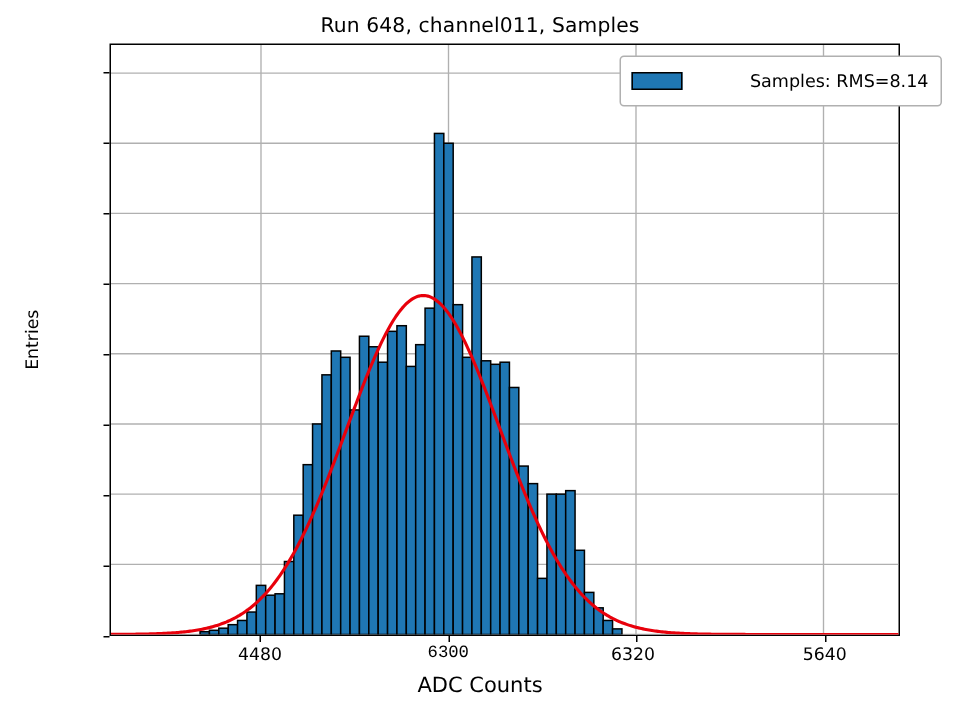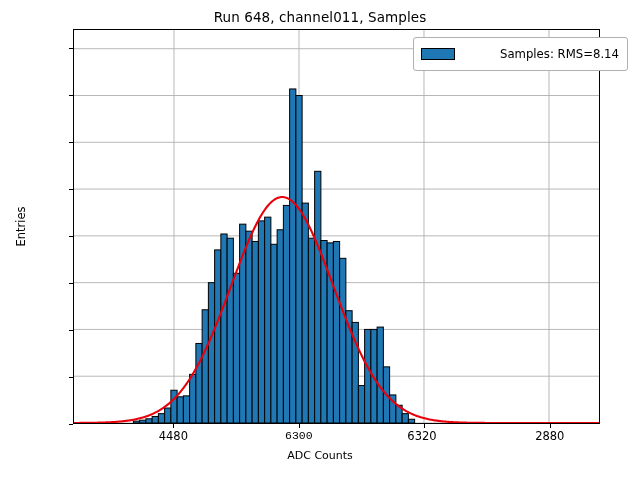--- a/index.html
+++ b/index.html
@@ -9,21 +9,21 @@
   #chart-title{position:absolute;left:0;top:9px;width:640px;text-align:center;
       font-size:13.5px;color:#000;letter-spacing:.1px;}
   #plot-area{position:absolute;left:73px;top:29px;width:527px;height:395px;
       border:1.1px solid #000;box-sizing:border-box;background:#fff;}
   #svg-canvas{position:absolute;left:0;top:0;width:100%;height:100%;display:block;}
   .ytick-mark{position:absolute;left:69px;width:4px;height:1px;background:#000;}
   .xtick-label{position:absolute;top:429px;transform:translateX(-50%);
       font-size:11.5px;color:#000;white-space:nowrap;}
   .xtick-mark{position:absolute;top:424px;width:1px;height:4px;background:#000;}
   #xlabel{position:absolute;left:0;top:449px;width:640px;text-align:center;
-      font-size:11px;color:#000;}
+      font-size:14px;color:#000;}
   #ylabel{position:absolute;left:0;top:0;width:395px;height:18px;
       transform-origin:0 0;transform:rotate(-90deg) translate(-424px,14px);
       text-align:center;font-size:11.5px;color:#000;}
   #legend{position:absolute;right:12px;top:37px;background:#fff;
       border:0.9px solid #b0b0b0;border-radius:3px;padding:5px 8px 6px 7px;
       box-shadow:0 0 0 0 transparent;}
   .legend-row{display:flex;align-items:center;height:21px;}
   .legend-swatch-patch{width:34px;height:12px;background:#1f77b4;
       border:1px solid #000;box-sizing:border-box;margin-right:9px;}
   .legend-swatch-line{width:34px;height:0;border-top:1.9px solid #e8000b;
@@ -117,21 +117,21 @@
       <div class="ytick-mark" style="top: 188.881px;"></div>
       <div class="ytick-mark" style="top: 141.857px;"></div>
       <div class="ytick-mark" style="top: 94.8333px;"></div>
       <div class="ytick-mark" style="top: 47.8095px;"></div>
       <div class="xtick-label" style="left: 173.381px;">4480</div>
       <div class="xtick-mark" style="left: 173.381px;"></div>
       <div class="xtick-label" style="left: 298.857px; font-family: Liberation Mono, monospace;">6300</div>
       <div class="xtick-mark" style="left: 298.857px;"></div>
       <div class="xtick-label" style="left: 422px;">6320</div>
       <div class="xtick-mark" style="left: 424.333px;"></div>
-      <div class="xtick-label" style="left: 549.81px;">2880</div>
+      <div class="xtick-label" style="left: 549.81px;">5640</div>
       <div class="xtick-mark" style="left: 549.81px;"></div>
     </div>
 
   <div id="xlabel">ADC Counts</div>
 
   <div id="legend">
     <div class="legend-row">
       <span class="legend-swatch-patch"></span>
       <span class="legend-text">Samples: RMS=8.14</span>
     </div>

